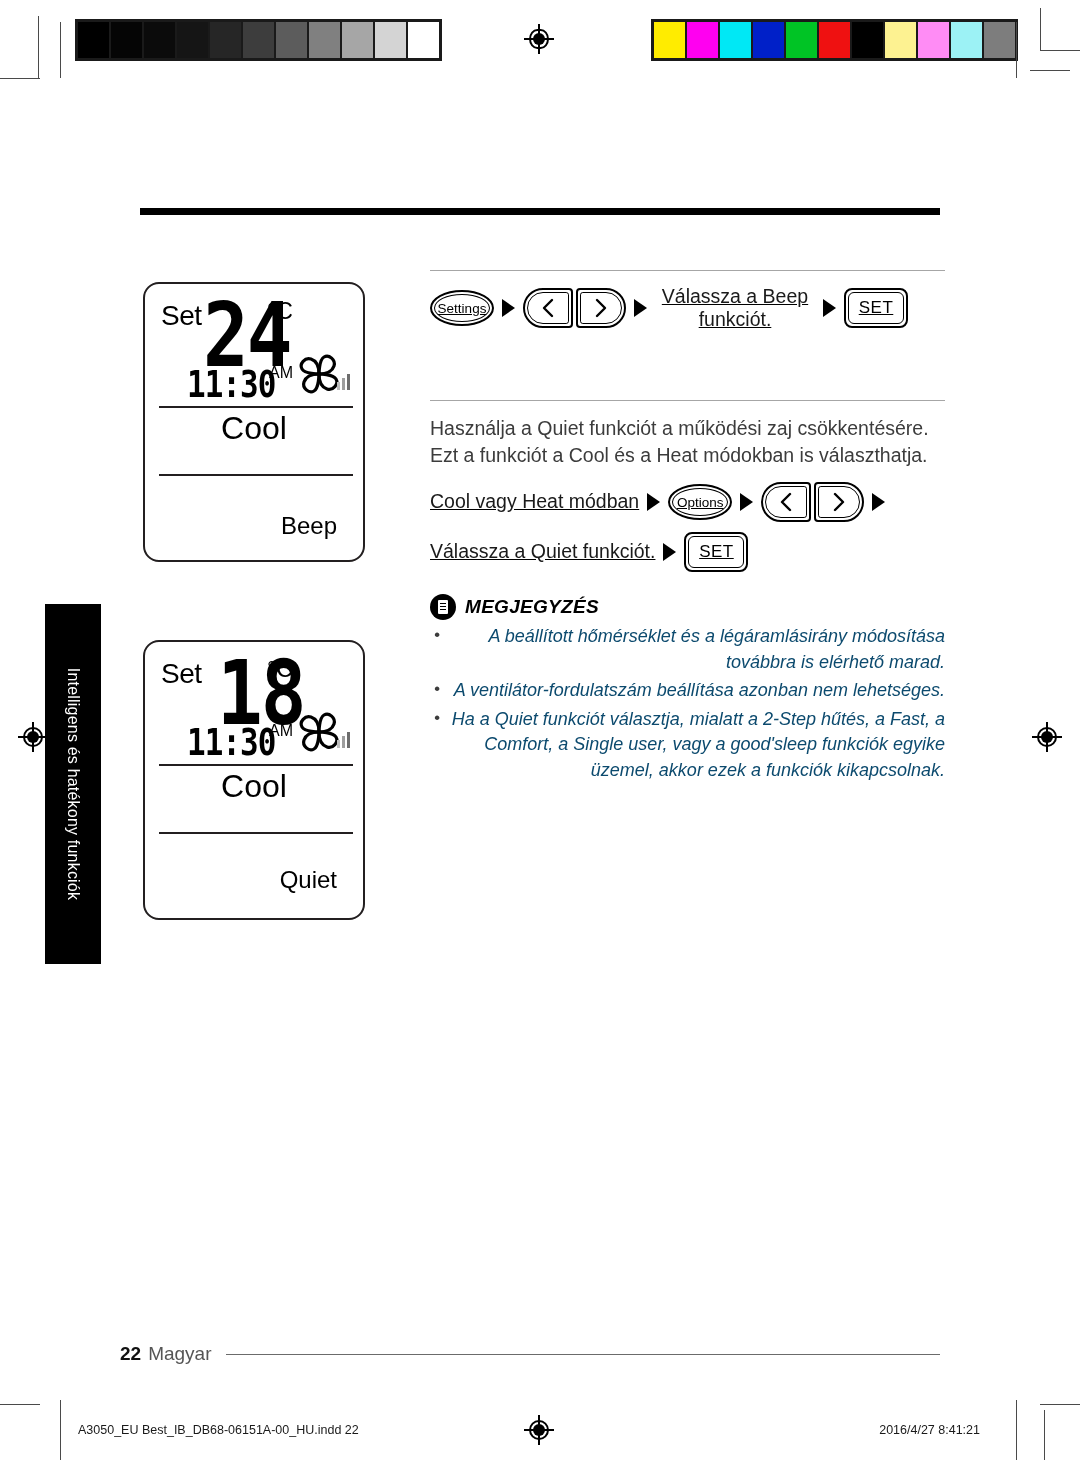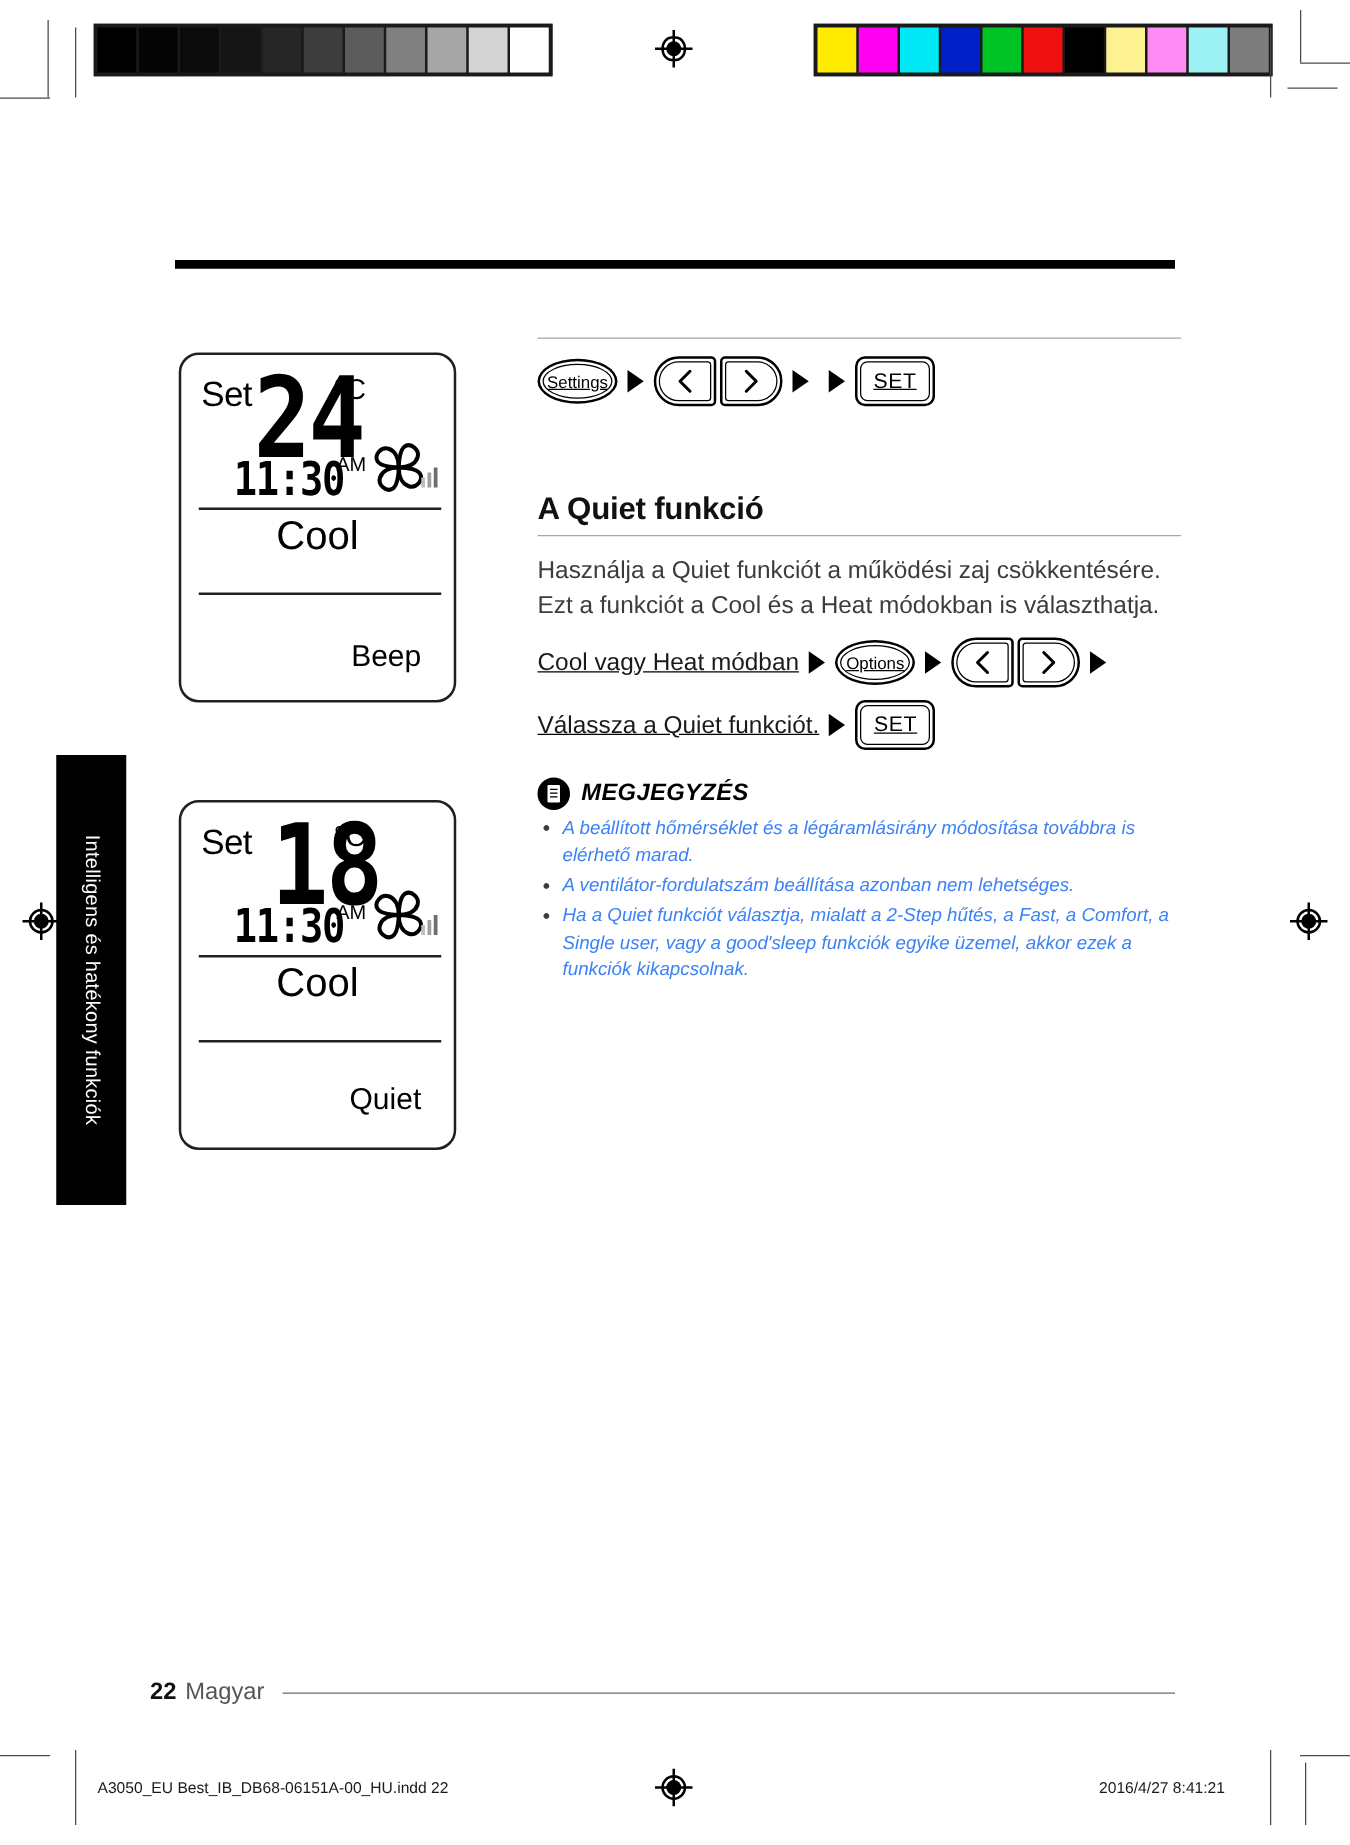--- a/index.html
+++ b/index.html
@@ -390,24 +390,25 @@
     letter-spacing: 0.3px;
   }
   .note-list {
     list-style: none;
     margin: 0;
     padding: 0;
   }
   .note-list li {
     position: relative;
     padding-left: 20px;
-    font-size: 15px;
+    font-size: 18px;
     line-height: 1.42;
-    color: #3b82f6;
+    color: #0c4a6e;
     margin-bottom: 3px;
+    text-align: right;
   }
   .note-list li::before {
     content: "•";
     position: absolute;
     left: 4px;
     top: -1px;
     color: #3c3c3c;
     font-size: 17px;
   }
 
@@ -593,29 +594,29 @@
         <svg width="16" height="22" viewBox="0 0 16 22">
           <polyline points="12,3 4,11 12,19" fill="none" stroke="#000" stroke-width="2.4" stroke-linecap="round" stroke-linejoin="round"></polyline>
         </svg>
       </div>
       <div class="btn-dpad right">
         <svg width="16" height="22" viewBox="0 0 16 22">
           <polyline points="4,3 12,11 4,19" fill="none" stroke="#000" stroke-width="2.4" stroke-linecap="round" stroke-linejoin="round"></polyline>
         </svg>
       </div>
       <div class="tri"></div>
+      <div class="step-label" style="width:160px">Válassza a Beep funkciót.</div>
       <div class="tri"></div>
       <div class="btn-set">
         <span>SET</span>
       </div>
     </div>
   </div>
 
   <div style="margin-top:68px">
-    <h2 class="sec-title">A Quiet funkció</h2>
     <div class="sec-rule"></div>
     <p class="body-text">Használja a Quiet funkciót a működési zaj csökkentésére. Ezt a funkciót a Cool és a Heat módokban is választhatja.</p>
 
     <div class="steps">
       <div class="step-label left">Cool vagy Heat módban</div>
       <div class="tri"></div>
       <div class="btn-oval">
         <span>Options</span>
       </div>
       <div class="tri"></div>

